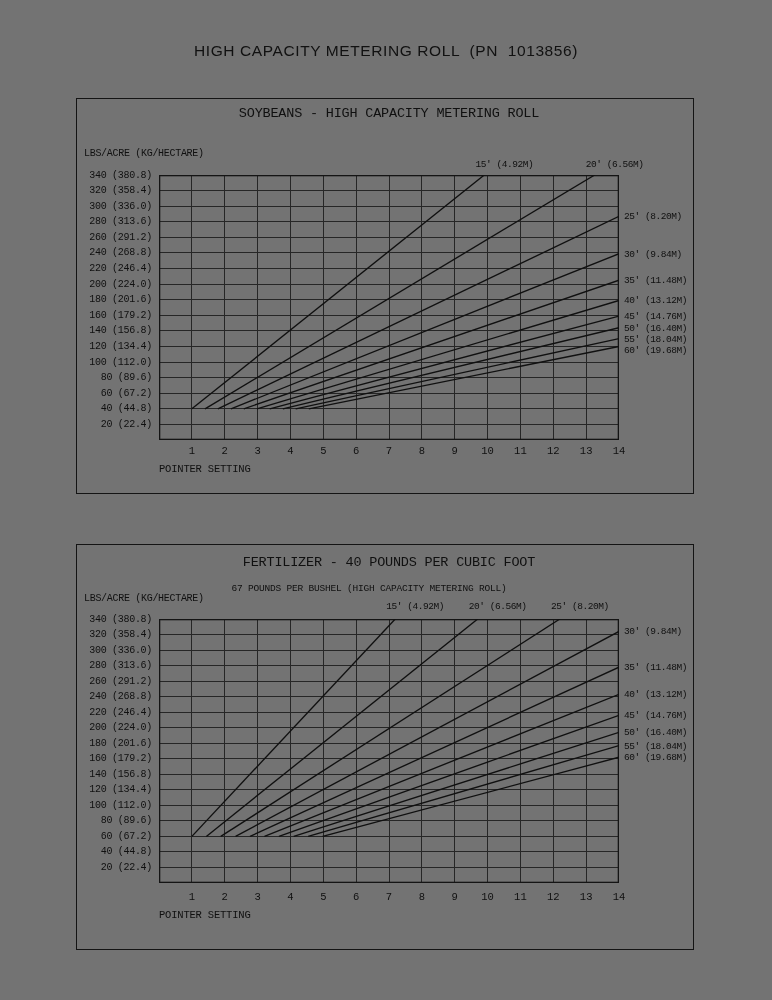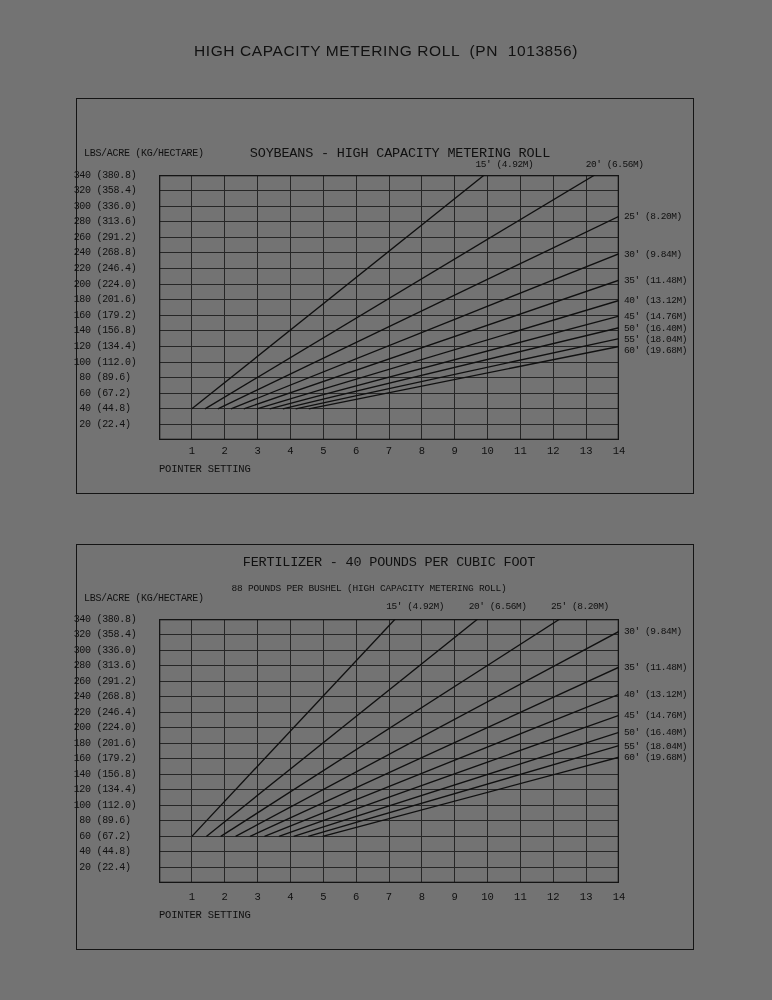--- a/index.html
+++ b/index.html
@@ -34,21 +34,21 @@
   }
   .y-header{
     position:absolute;
     font-size:10px;letter-spacing:-0.3px;white-space:pre;color:#101010;
   }
   .x-axis-label{
     position:absolute;
     font-size:10.5px;letter-spacing:-0.2px;white-space:pre;color:#101010;
   }
   .y-tick{
-    position:absolute;text-align:center;
+    position:absolute;text-align:right;
     font-size:10px;letter-spacing:-0.3px;white-space:pre;color:#101010;
   }
   .x-tick{
     position:absolute;transform:translateX(-50%);
     font-size:10.5px;color:#101010;
   }
   .line-label{
     position:absolute;
     font-size:9.5px;letter-spacing:-0.45px;white-space:pre;color:#101010;
   }
@@ -58,23 +58,23 @@
 </head>
 <body>
 
 <div class="page">
 
   <div class="page-title">HIGH CAPACITY METERING ROLL  (PN  1013856)</div>
 
   <div class="panel" id="panel-0" style="left: 76px; top: 98px; width: 616px; height: 394px;"></div>
   <div class="panel" id="panel-1" style="left: 76px; top: 544px; width: 616px; height: 404px;"></div>
 
-  <div class="chart-title" id="ct-0" style="left: 160px; top: 106px; width: 480px; margin-top: 40px;">SOYBEANS - HIGH CAPACITY METERING ROLL</div>
+  <div class="chart-title" id="ct-0" style="left: 149px; top: 106px; width: 480px;">SOYBEANS - HIGH CAPACITY METERING ROLL</div>
   <div class="chart-title" id="ct-1" style="left: 149px; top: 555px; width: 480px;">FERTILIZER - 40 POUNDS PER CUBIC FOOT</div>
-  <div class="chart-subtitle" id="cs-1" style="left: 129px; top: 583px; width: 480px;">88 POUNDS PER BUSHEL (HIGH CAPACITY METERING ROLL)</div>
+  <div class="chart-subtitle" id="cs-1" style="left: 129px; top: 583px; width: 480px;">67 POUNDS PER BUSHEL (HIGH CAPACITY METERING ROLL)</div>
 
   <div class="y-header" id="yh-0" style="left: 84px; top: 148px;">LBS/ACRE (KG/HECTARE)</div>
   <div class="y-header" id="yh-1" style="left: 84px; top: 593px;">LBS/ACRE (KG/HECTARE)</div>
 
   <div class="x-axis-label" id="xl-0" style="left: 159px; top: 463px;">POINTER SETTING</div>
   <div class="x-axis-label" id="xl-1" style="left: 159px; top: 909px;">POINTER SETTING</div>
 
   <svg class="plot" id="svg-0" viewBox="0 0 460 265" width="460" height="265" style="left: 159px; top: 175px;">
       <g stroke="#262626" stroke-width="1" shape-rendering="crispEdges">
         <line x1="32.857142857142854" x2="32.857142857142854" y1="0" y2="265"></line>

